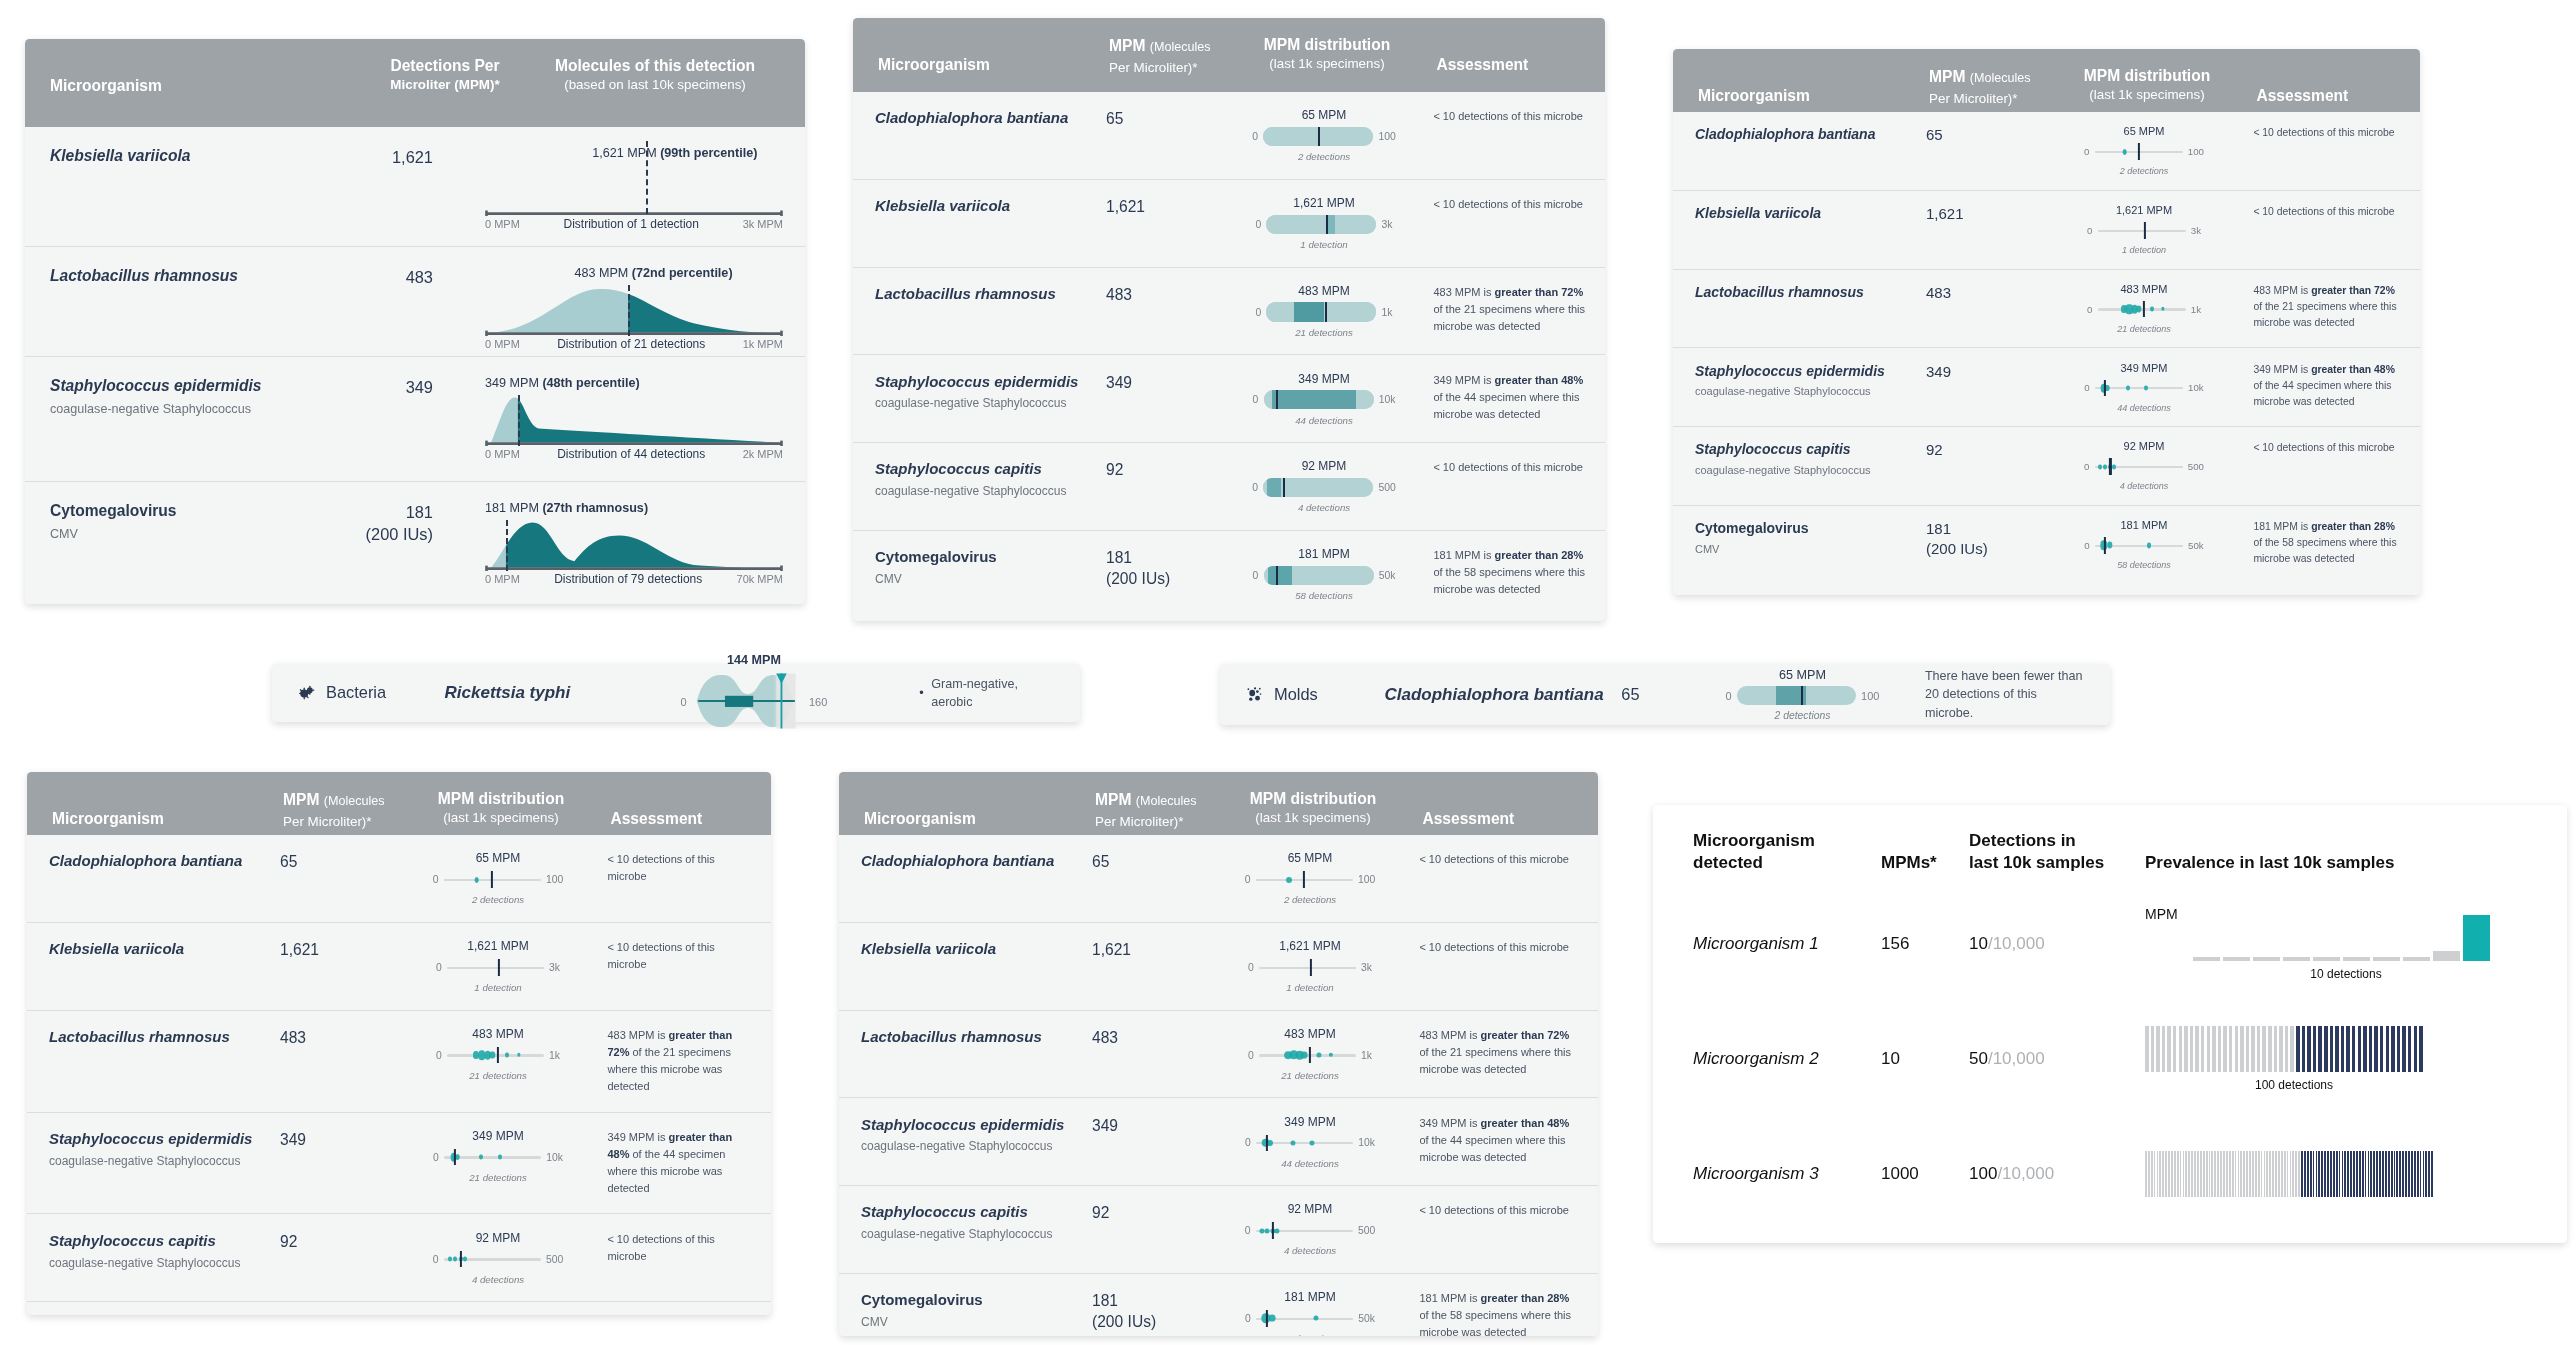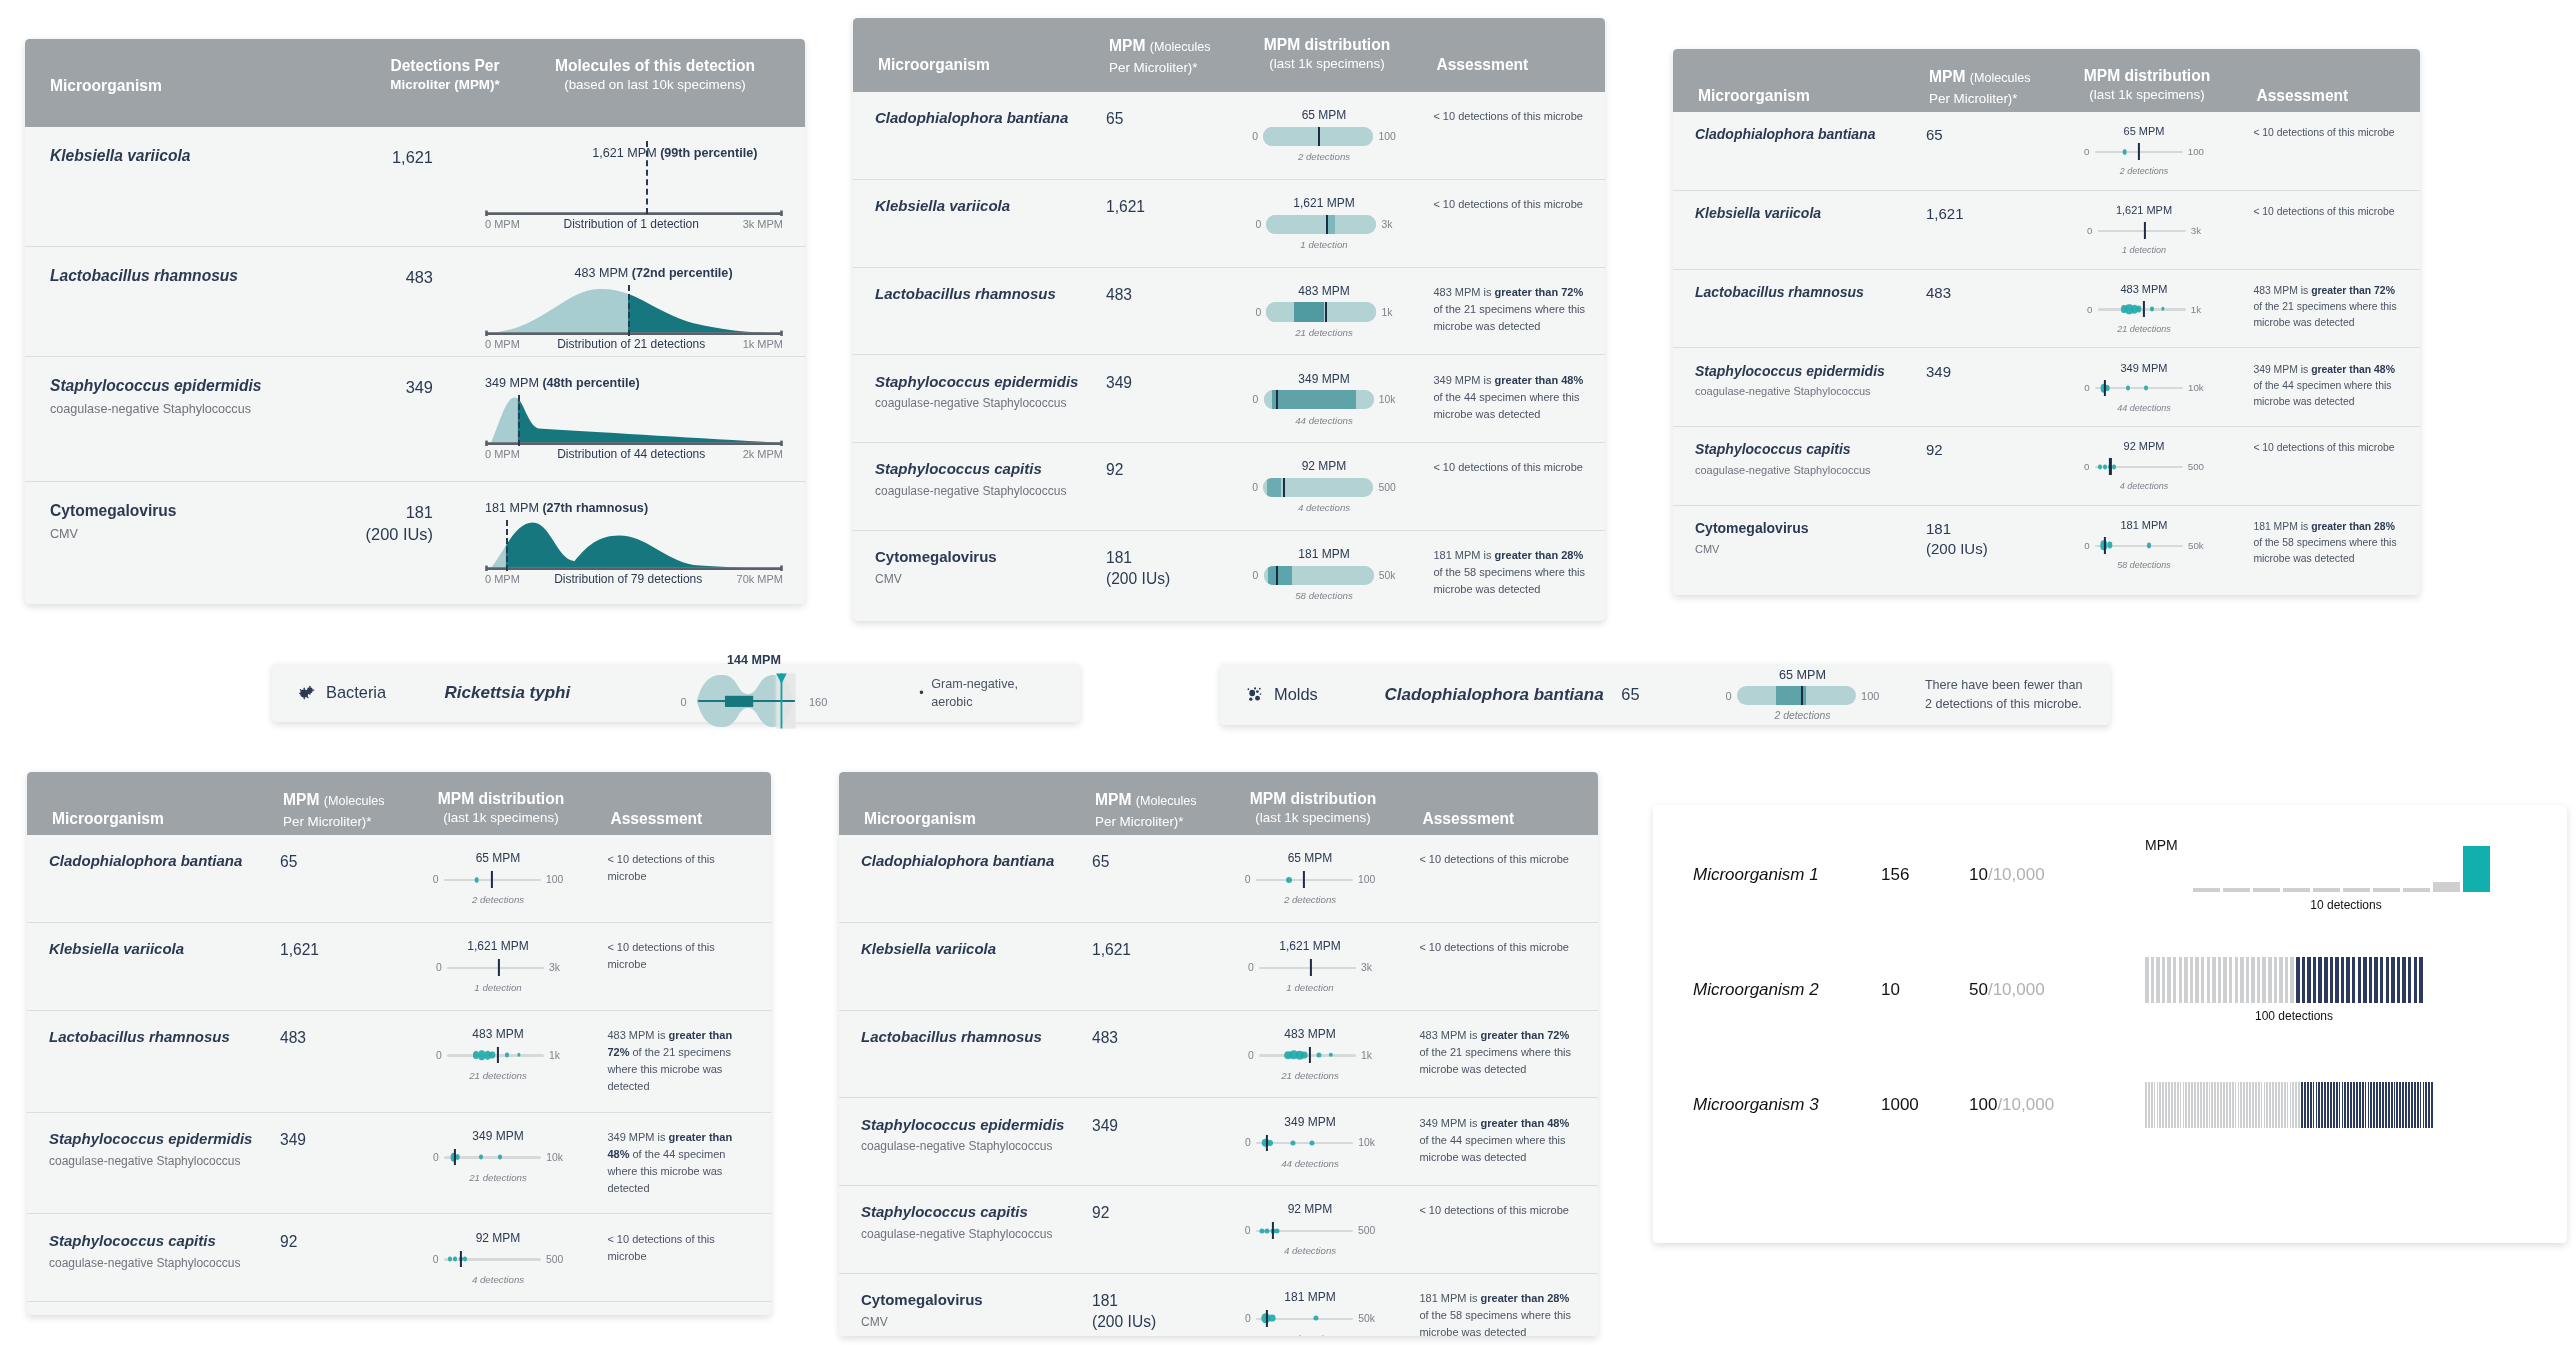--- a/index.html
+++ b/index.html
@@ -650,21 +650,21 @@
     <div class="axis-row">
       <span class="axis-end">0</span>
       <span class="capsule" style="width:119px;">
         <span class="seg" style="left:33%;right:42%;background:#5fa3a8;"></span>
         <span class="tick" style="left:54%;"></span>
       </span>
       <span class="axis-end">100</span>
     </div>
     <div class="viz-cap">2 detections</div>
   </div>
-  <div class="note" style="width:171px;margin-left:18px;">There have been fewer than 2 detections of this microbe.</div>
+  <div class="note" style="width:171px;margin-left:18px;">There have been fewer than 20 detections of this microbe.</div>
 </div>
 
 <div class="panel" style="left:27px; top:772px; width:744px; height:543px;">
   <div class="thead common-head" style="height:63px;">
     <div class="th" style="width:231px;padding-top:19.3px;">Microorganism</div>
     <div class="th" style="width:125px;line-height:1.5;">
       <span>MPM </span><span class="inl">(Molecules</span>
       <span class="sub" style="font-weight:normal;">Per Microliter)*</span>
     </div>
     <div class="th center" style="width:186px;">
@@ -968,20 +968,29 @@
           <span class="axis-end" style="font-size:10.4px;">50k</span>
         </div>
         <div class="viz-cap" style="font-size:9.7px;">58 detections</div>
       </div>
       <div class="c-assess" style="flex:1;padding-left:16.4px;font-size:11px;">181 MPM is <b>greater than 28%</b> of the 58 specimens where this microbe was detected</div>
       </div>
     </div>
 </div>
 
 <div class="panel white" style="left:1653px; top:805px; width:914px; height:438px;">
+  <div class="prev-head">
+    <div class="th" style="width:188px;">Microorganism detected</div>
+    <div class="th" style="width:88px;">MPMs*</div>
+    <div class="th" style="width:176px;">
+      <span>Detections in</span><br>
+      <span>last 10k samples</span>
+    </div>
+    <div class="th" style="flex:1;">Prevalence in last 10k samples</div>
+  </div>
   <div id="prev-rows">
       <div class="prev-row" style="height: 97px; margin-top: 21px;">
     <div class="prev-name" style="width:188px;">Microorganism 1</div>
     <div class="prev-num" style="width:88px;">156</div>
     <div class="prev-det" style="width:176px;">
       10<span class="gray">/10,000</span>
     </div>
     <div style="flex:1;">
       <div style="display:flex;align-items:flex-end;">
         <span class="prev-mpm" style="margin-right:15px;margin-bottom:39px;">MPM</span>

